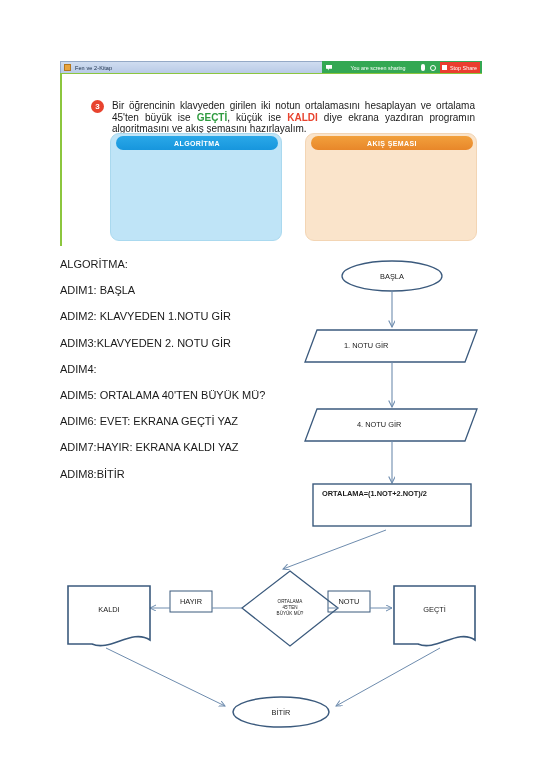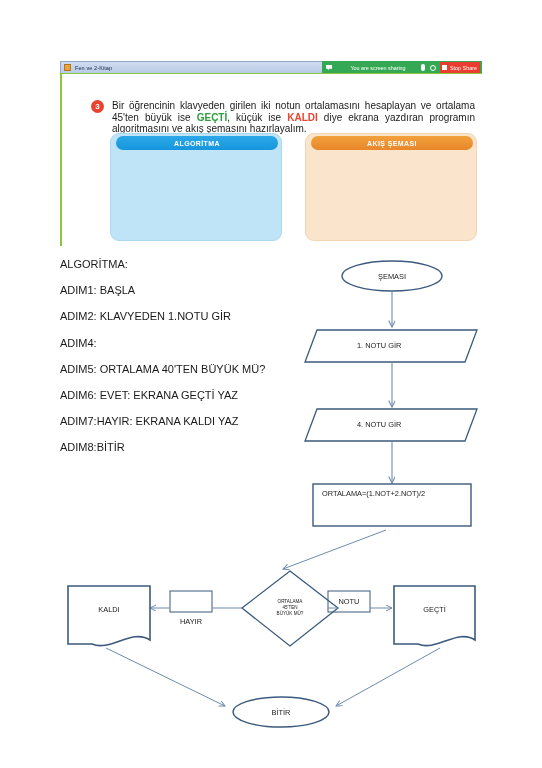--- a/index.html
+++ b/index.html
@@ -219,20 +219,21 @@
     <div class="panel-head">ALGORİTMA</div>
   </div>
   <div class="panel" id="panel-akis">
     <div class="panel-head">AKIŞ ŞEMASI</div>
   </div>
 
   <div id="alg-list">
     <div class="step">ALGORİTMA:</div>
     <div class="step">ADIM1: BAŞLA</div>
     <div class="step">ADIM2: KLAVYEDEN 1.NOTU GİR</div>
+    <div class="step">ADIM3:KLAVYEDEN 2. NOTU GİR</div>
     <div class="step">ADIM4:</div>
     <div class="step">ADIM5: ORTALAMA 40'TEN BÜYÜK MÜ?</div>
     <div class="step">ADIM6: EVET: EKRANA GEÇTİ YAZ</div>
     <div class="step">ADIM7:HAYIR: EKRANA KALDI YAZ</div>
     <div class="step">ADIM8:BİTİR</div>
   </div>
 
   <svg id="flow" viewBox="0 0 542 768">
     <defs>
       <marker id="ah" markerWidth="7" markerHeight="7" refX="6" refY="3" orient="auto">
@@ -272,35 +273,35 @@
 
     <path d="M394,586 L475,586 L475,640 C458,628 436,652 418,644 L394,644 Z" fill="none" stroke="#3b5a7d" stroke-width="1.6"></path>
 
     <line x1="106" y1="648" x2="225" y2="706" stroke="#6e8cae" stroke-width="1" marker-end="url(#ah)"></line>
 
     <line x1="440" y1="648" x2="336" y2="706" stroke="#6e8cae" stroke-width="1" marker-end="url(#ah)"></line>
 
     <ellipse cx="281" cy="712" rx="48" ry="15" fill="none" stroke="#3b5a7d" stroke-width="1.5"></ellipse>
   </svg>
 
-  <div class="fl-label" style="left:342px;top:269px;width:100px;height:15px;">ŞEMASI</div>
-
-  <div class="fl-label left-align" style="left:357px;top:338px;width:120px;height:15px;">1.    NOTU GİR</div>
+  <div class="fl-label" style="left:342px;top:269px;width:100px;height:15px;">BAŞLA</div>
+
+  <div class="fl-label left-align" style="left:344px;top:338px;width:120px;height:15px;">1.    NOTU GİR</div>
 
   <div class="fl-label left-align" style="left:357px;top:417px;width:120px;height:15px;">4.    NOTU GİR</div>
 
-  <div class="fl-label left-align" style="left:322px;top:487px;width:150px;height:12px;font-weight:normal;">ORTALAMA=(1.NOT+2.NOT)/2</div>
+  <div class="fl-label left-align" style="left:322px;top:487px;width:150px;height:12px;font-weight:bold;">ORTALAMA=(1.NOT+2.NOT)/2</div>
 
   <div class="fl-label small" style="left:258px;top:592px;width:64px;height:32px;flex-direction:column;">
     <span>ORTALAMA</span>
     <span>45'TEN</span>
     <span>BÜYÜK MÜ?</span>
   </div>
 
-  <div class="fl-label" style="left:170px;top:591px;width:42px;height:21px;margin-top:20px;">HAYIR</div>
+  <div class="fl-label" style="left:170px;top:591px;width:42px;height:21px;">HAYIR</div>
 
   <div class="fl-label" style="left:328px;top:591px;width:42px;height:21px;">NOTU</div>
 
   <div class="fl-label" style="left:68px;top:601px;width:82px;height:16px;">KALDI</div>
 
   <div class="fl-label" style="left:394px;top:601px;width:81px;height:16px;">GEÇTİ</div>
 
   <div class="fl-label" style="left:233px;top:704px;width:96px;height:16px;">BİTİR</div>
 
 </div>

